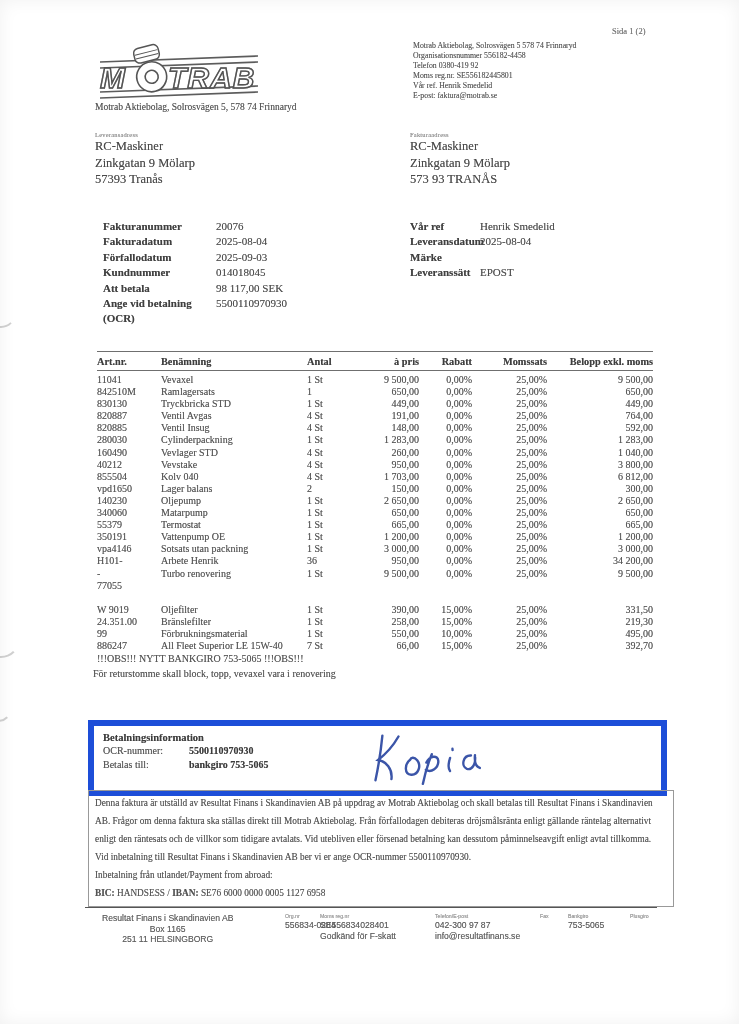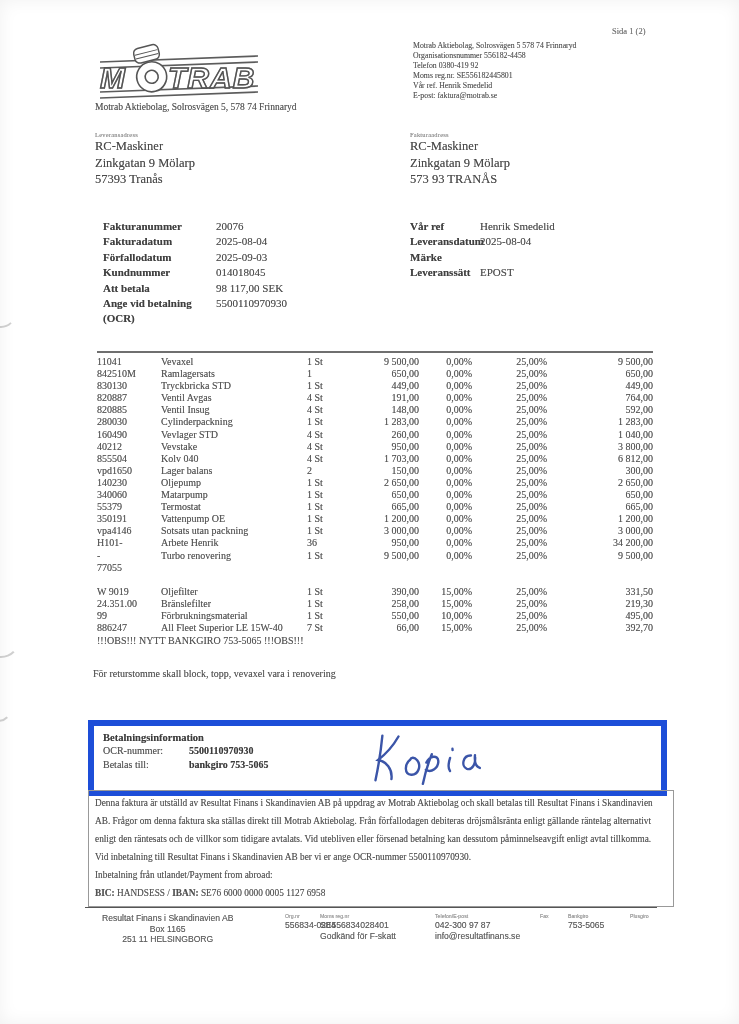--- a/index.html
+++ b/index.html
@@ -176,20 +176,29 @@
         <span class="mvalue"></span>
       </div>
       <div class="mrow">
         <span class="mlabel">Leveranssätt</span>
         <span class="mvalue">EPOST</span>
       </div>
     </div>
 
   <div class="abs table-wrap">
     <div class="hrule"></div>
+    <div class="thead">
+        <span class="c c0">Art.nr.</span>
+        <span class="c c1">Benämning</span>
+        <span class="c c2">Antal</span>
+        <span class="c c3">à pris</span>
+        <span class="c c4">Rabatt</span>
+        <span class="c c5">Momssats</span>
+        <span class="c c6">Belopp exkl. moms</span>
+      </div>
     <div class="hrule"></div>
     <div style="height:3px;"></div>
     <div>
         <div class="trow">
           <span class="c c0">11041</span>
           <span class="c c1">Vevaxel</span>
           <span class="c c2">1 St</span>
           <span class="c c3">9 500,00</span>
           <span class="c c4">0,00%</span>
           <span class="c c5">25,00%</span>

